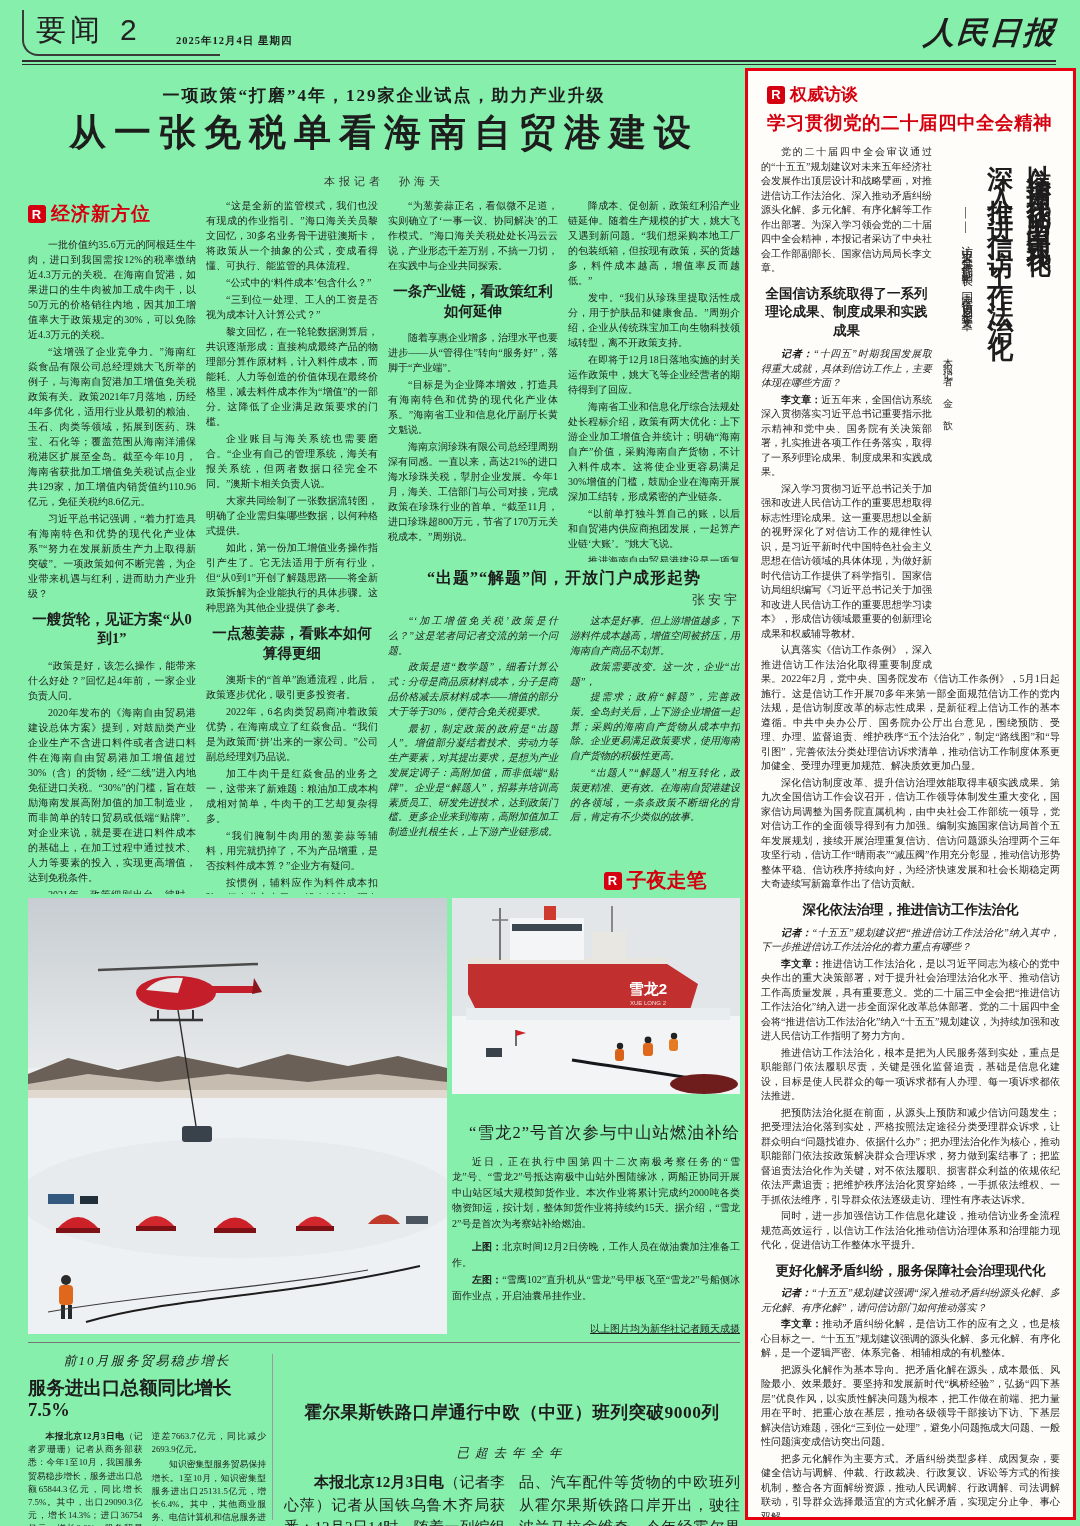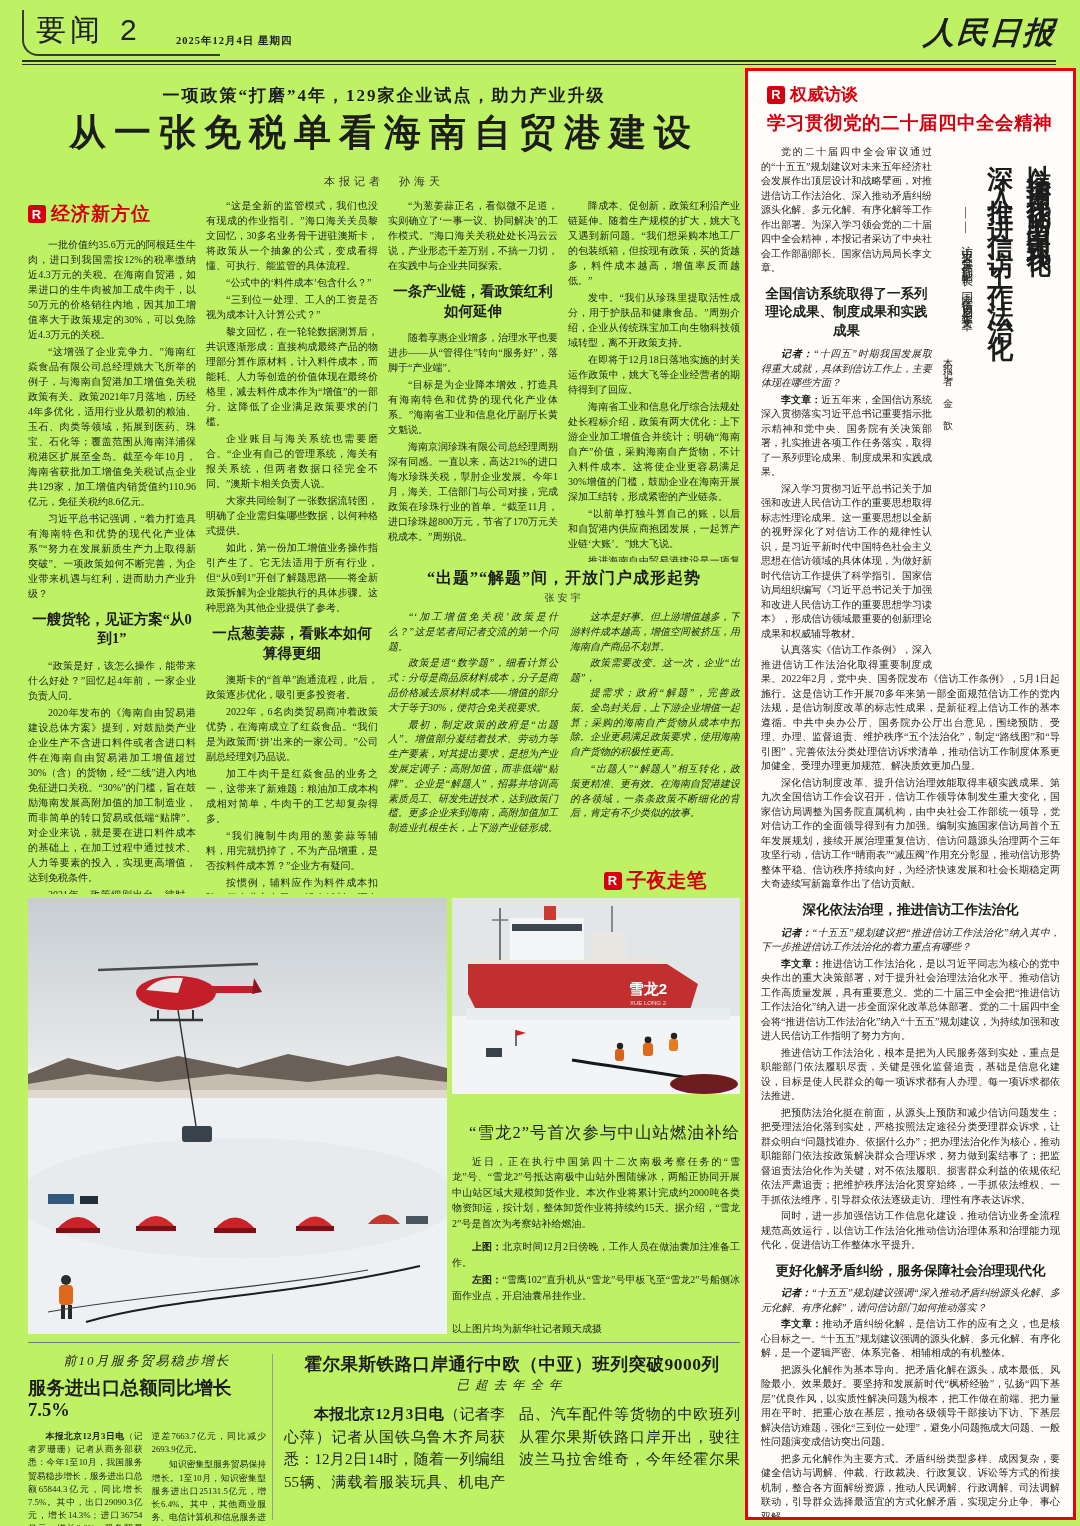--- a/index.html
+++ b/index.html
@@ -1,16 +1,16 @@
 <!DOCTYPE html>
 <html><head>
 <meta charset="utf-8">
 <style>
   html,body{margin:0;padding:0;background:#dedbd6;}
-  .page{position:relative;width:1080px;height:1526px;margin:0 auto;background:#bef264;
+  .page{position:relative;width:1080px;height:1526px;margin:0 auto;background:#86efac;
         font-family:"Liberation Serif","DejaVu Serif",serif;color:#1d1d1d;overflow:hidden;}
   .abs{position:absolute;}
   p{margin:0 0 2px 0;text-indent:2em;}
   b.lead{font-weight:700;}
   
   .corner{left:22px;top:10px;width:196px;height:44px;border-left:2px solid #3a3a3a;
           border-bottom:2px solid #3a3a3a;border-bottom-left-radius:16px;}
   .sect{left:36px;top:10px;font-size:30px;letter-spacing:4px;color:#222;}
   .sect .pageno{margin-left:16px;font-family:"Liberation Sans",sans-serif;font-weight:300;}
   .pdate{left:176px;top:34px;font-size:10.5px;font-weight:700;letter-spacing:1px;}
@@ -28,44 +28,44 @@
   .c4{left:568px;top:198px;width:172px;height:364px;}
   .seclabel{display:flex;align-items:center;gap:5px;color:#d5000f;font-weight:700;font-size:19px;
             letter-spacing:1px;margin:2px 0 8px 0;}
   .rbadge{display:inline-flex;align-items:center;justify-content:center;width:18px;height:18px;flex:0 0 18px;
           background:#d5000f;color:#fff;font-family:"Liberation Sans",sans-serif;font-weight:700;
           font-size:13px;border-radius:3px;}
   .colsub{font-weight:700;font-size:14.5px;line-height:1.35;text-align:center;margin:9px 0;text-indent:0;}
   
   .essay{left:388px;top:566px;width:352px;height:330px;}
   .essayhead{font-size:16px;font-weight:900;letter-spacing:1px;text-align:center;margin:2px 0 2px;}
-  .essayby{text-align:center;font-size:10px;letter-spacing:3px;margin-bottom:5px;color:#333;}
+  .essayby{text-align:right;font-size:13px;letter-spacing:3px;margin-bottom:5px;color:#333;}
   .essaycols{column-count:2;column-gap:12px;font-size:10px;line-height:1.48;text-align:justify;
              height:232px;overflow:hidden;font-style:italic;}
   .essaylabel{position:absolute;left:182px;bottom:2px;width:170px;display:flex;justify-content:center;
               align-items:center;gap:5px;color:#d5000f;font-weight:700;font-size:20px;}
   
   .photoL{left:28px;top:898px;width:419px;height:436px;}
   .photoR{left:452px;top:898px;width:288px;height:196px;}
   .photoL svg,.photoR svg{display:block;}
   .caption{left:452px;top:1104px;width:288px;height:232px;font-size:10px;line-height:1.55;text-align:justify;}
   .caphead{font-size:16.5px;font-weight:400;text-align:right;letter-spacing:1px;margin:16px 0 8px;text-indent:0;}
   .capnotes{margin-top:8px;}
-  .credit{text-align:left;margin-top:18px;text-indent:0;}
+  .credit{text-align:right;margin-top:18px;text-indent:0;text-decoration:underline;}
   
   .rule1{left:28px;top:1342px;width:712px;border-top:1px solid #777;height:0;}
   .briefL{left:28px;top:1352px;width:238px;}
   .briefL .bk{font-size:13px;text-align:center;letter-spacing:2px;font-style:italic;}
   .briefL .bh{font-size:18.5px;font-weight:900;text-align:left;margin-top:5px;}
   .briefL .bb{margin-top:9px;column-count:2;column-gap:9px;font-size:8.8px;line-height:1.5;
               text-align:justify;height:118px;overflow:hidden;}
   .vdiv{left:272px;top:1354px;height:166px;width:0;border-left:1px solid #9a9a9a;}
   .briefM{left:284px;top:1352px;width:456px;}
-  .briefM .bh{font-size:17.5px;font-weight:900;text-align:center;letter-spacing:0.5px;}
-  .briefM .bd{font-size:12.5px;text-align:center;letter-spacing:6px;margin-top:1px;font-style:italic;}
+  .briefM .bh{font-size:17.5px;font-weight:900;text-align:center;letter-spacing:0.5px;margin-top:48px;}
+  .briefM .bd{font-size:12.5px;text-align:center;letter-spacing:6px;margin-top:21px;font-style:italic;}
   .briefM .bb{margin-top:9px;column-count:2;column-gap:14px;font-size:15px;line-height:1.5;
               text-align:justify;height:112px;overflow:hidden;}
   
   .authbox{left:745px;top:68px;width:331px;height:1452px;border:3px solid #e60012;background:#fffdf9;
            box-sizing:border-box;padding:10px 13px;overflow:hidden;}
   .authtag{display:flex;align-items:center;gap:5px;color:#d5000f;font-weight:700;font-size:17px;
            margin:2px 0 4px 6px;}
   .auththeme{color:#d5000f;font-weight:700;font-size:18.5px;letter-spacing:0.5px;margin:0 0 10px 6px;}
   .ivbody{position:relative;font-size:10px;line-height:1.45;text-align:justify;}
   .ivbody p{margin-bottom:2px;}

